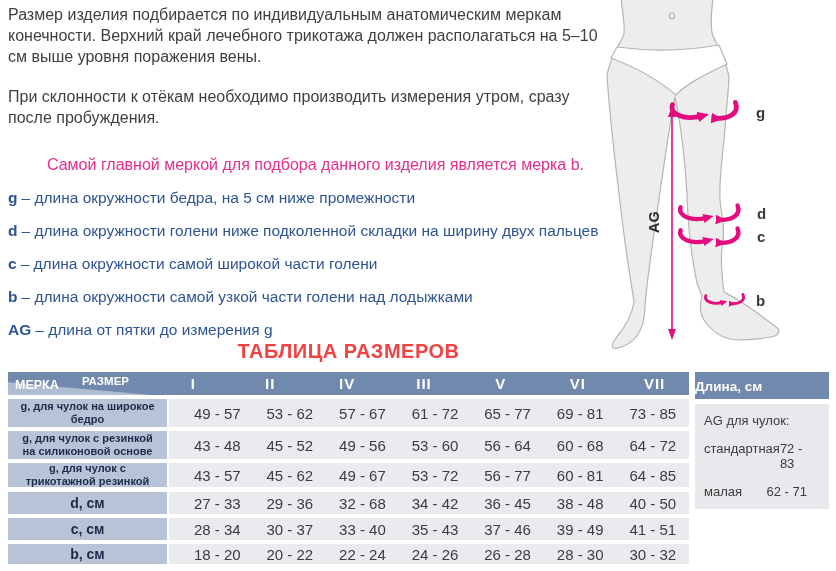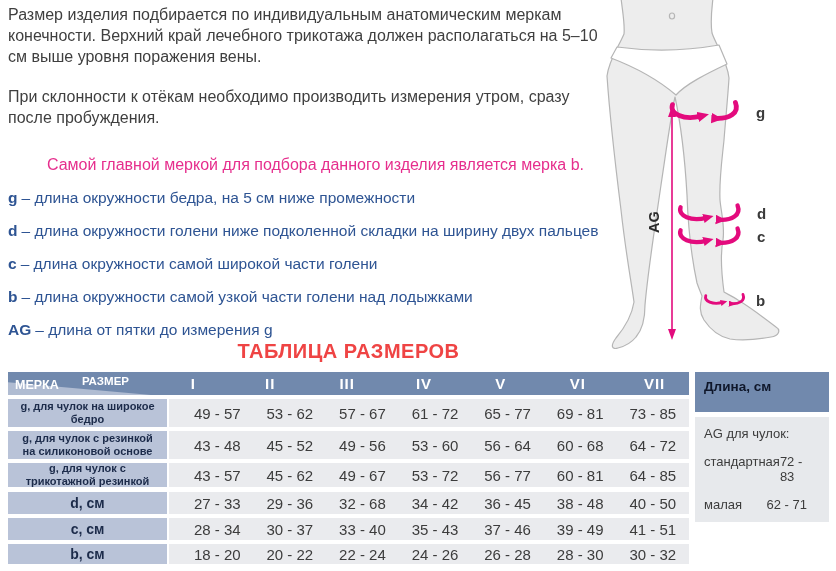--- a/index.html
+++ b/index.html
@@ -40,22 +40,22 @@
   .r-lg .lbl{font-size:14px;}
   .r0{height:28px;margin-top:4px;}
   .r1{height:28px;margin-top:4px;}
   .r2{height:24px;margin-top:4px;}
   .r3{height:22px;margin-top:5px;}
   .r4{height:22px;margin-top:4px;}
   .r5{height:20px;margin-top:4px;}
 
   
   #length-table{position:absolute;left:695px;top:372px;width:134px;}
-  .lt-head{height:40px;background:#7189ad;color:#0f172a;font-weight:bold;font-size:13.5px;
-    line-height:29px;padding-left:9px;box-sizing:border-box;}
+  .lt-head{height:27px;background:#7189ad;color:#ffffff;font-weight:bold;font-size:13.5px;
+    line-height:29px;box-sizing:border-box;}
   .lt-body{margin-top:5px;background:#e7e9ec;padding:7px 22px 10px 9px;box-sizing:border-box;
     color:#3c3c3c;font-size:13px;}
   .lt-sub{margin-top:2px;}
   .lt-row{display:flex;justify-content:space-between;margin-top:13px;}
 </style>
 </head>
 <body>
 
 <div id="page">
 
@@ -149,22 +149,22 @@
 
   <div id="size-table">
     <div class="thead">
       <div class="corner">
         <div class="tri"></div>
         <div class="c-top">РАЗМЕР</div>
         <div class="c-bottom">МЕРКА</div>
       </div>
       <div class="hcell">I</div>
       <div class="hcell">II</div>
+      <div class="hcell">IV</div>
       <div class="hcell">III</div>
-      <div class="hcell">IV</div>
       <div class="hcell">V</div>
       <div class="hcell">VI</div>
       <div class="hcell">VII</div>
     </div>
 
     <div class="trow r-sm r0">
       <div class="lbl">g, для чулок на широкое бедро</div>
       <div class="strip">
         <div class="dcell">49 - 57</div>
         <div class="dcell">53 - 62</div>

